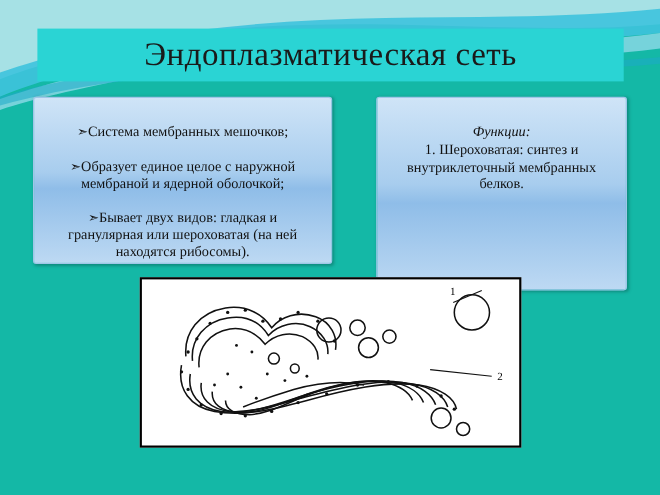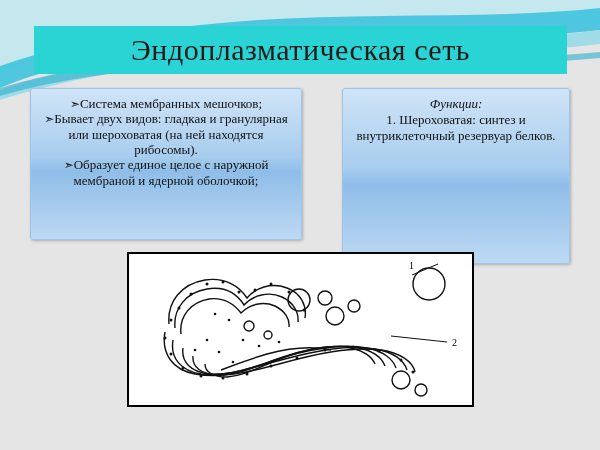--- a/index.html
+++ b/index.html
@@ -13,21 +13,21 @@
     font-family: "Liberation Serif", serif;
     overflow: hidden;
     position: relative;
   }
   .slide {
     position: absolute;
     left: 0; top: 0;
     width: 600px;
     height: 450px;
     overflow: hidden;
-    background: #e5e5e5;
+    background: #14b8a6;
   }
   .decor-svg {
     position: absolute;
     left: 0; top: 0;
     width: 600px;
     height: 450px;
     pointer-events: none;
   }
   
   .title-bar {
@@ -65,21 +65,21 @@
     width: 272px;
     height: 152px;
   }
   .box-right {
     left: 342px;
     top: 88px;
     width: 228px;
     height: 176px;
   }
   .box p {
-    margin: 0;
+    margin: 16px;
     font-family: "Liberation Serif", serif;
     font-size: 13px;
     color: #111111;
     line-height: 1.18;
     text-align: center;
   }
   .bullet-line {
     text-indent: 0;
   }
   .arrow {
@@ -142,31 +142,31 @@
 
   <div class="title-bar">
     <span class="title-text">Эндоплазматическая сеть</span>
   </div>
 
   <div class="box box-left">
     <p class="bullet-line">
       <span class="arrow">➣</span><span>Система мембранных мешочков;</span>
     </p>
     <p class="bullet-line">
-      <span class="arrow">➣</span><span>Бывает двух видов: гладкая и гранулярная или шероховатая (на ней находятся рибосомы).</span>
+      <span class="arrow">➣</span><span>Образует единое целое с наружной мембраной и ядерной оболочкой;</span>
     </p>
     <p class="bullet-line">
-      <span class="arrow">➣</span><span>Образует единое целое с наружной мембраной и ядерной оболочкой;</span>
+      <span class="arrow">➣</span><span>Бывает двух видов: гладкая и гранулярная или шероховатая (на ней находятся рибосомы).</span>
     </p>
   </div>
 
   <div class="box box-right">
     <p class="fn-head">Функции:</p>
     <ol class="ol-wrap">
-      <li>1.&nbsp;<span>Шероховатая: синтез и внутриклеточный резервуар белков.</span></li>
+      <li>1.&nbsp;<span>Шероховатая: синтез и внутриклеточный мембранных белков.</span></li>
     </ol>
   </div>
 
   <div class="figure-frame">
     <svg width="343" height="151" viewBox="0 0 343 151">
       <g fill="none" stroke="#111111" stroke-width="1.4">
 
         <path d="M40 70 C38 48 52 30 76 26 C96 23 110 32 118 44 C126 34 142 28 158 34 C172 39 178 52 176 64"></path>
         <path d="M46 74 C44 54 58 38 78 35 C96 32 108 40 115 51 C124 41 140 37 153 43 C164 48 170 58 169 68"></path>
         <path d="M52 80 C50 62 62 48 80 45 C95 43 105 50 112 59 C121 50 134 47 146 52 C156 57 161 65 160 73"></path>

